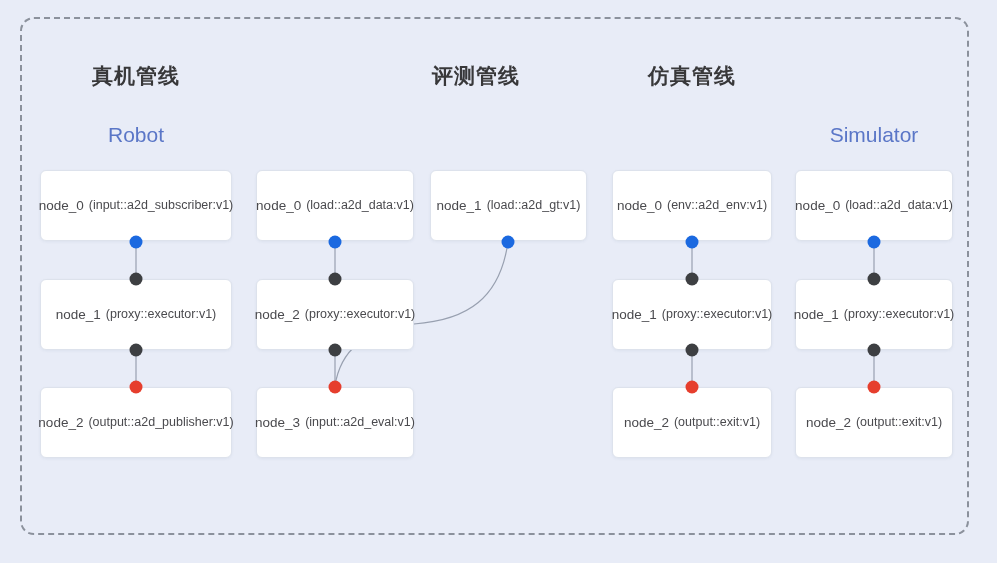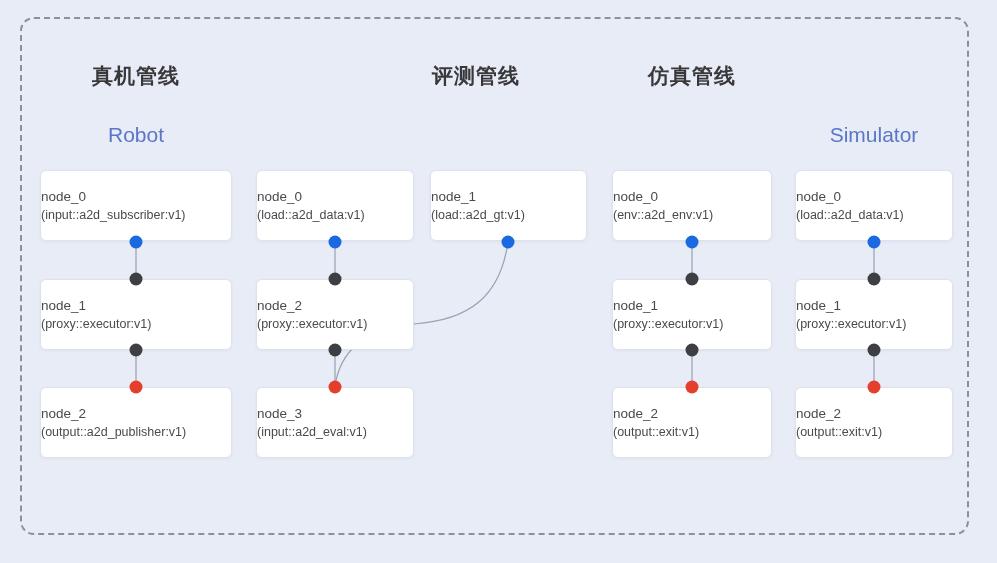--- a/index.html
+++ b/index.html
@@ -60,21 +60,21 @@
   .hx-compiler{left:774px;}
 
   .node-box{
     position:absolute;
     height:71px;
     background:var(--box-bg);
     border:1px solid var(--box-border);
     border-radius:6px;
     box-sizing:border-box;
     display:flex;
-    flex-direction:column;
+    align-items:center;
     justify-content:center;
     gap:5px;
     z-index:2;
     box-shadow:0 1px 3px rgba(40,60,100,0.06);
   }
   .node-title{
     font-size:13.5px;
     color:var(--node-text);
     line-height:1;
   }

